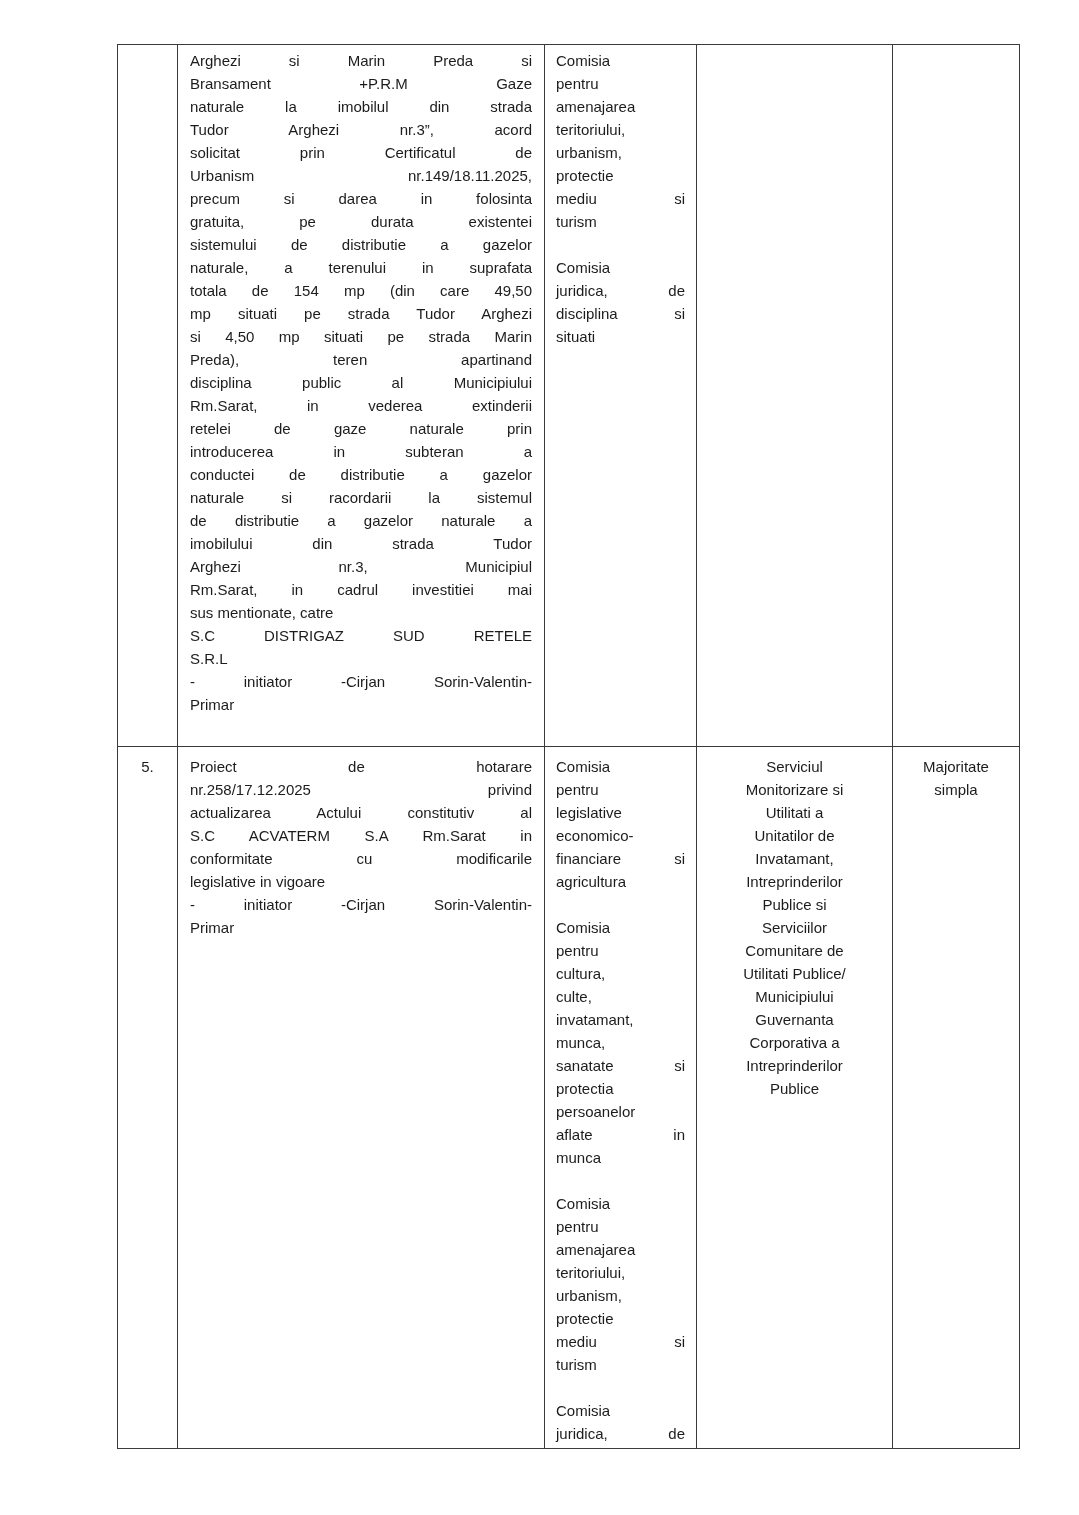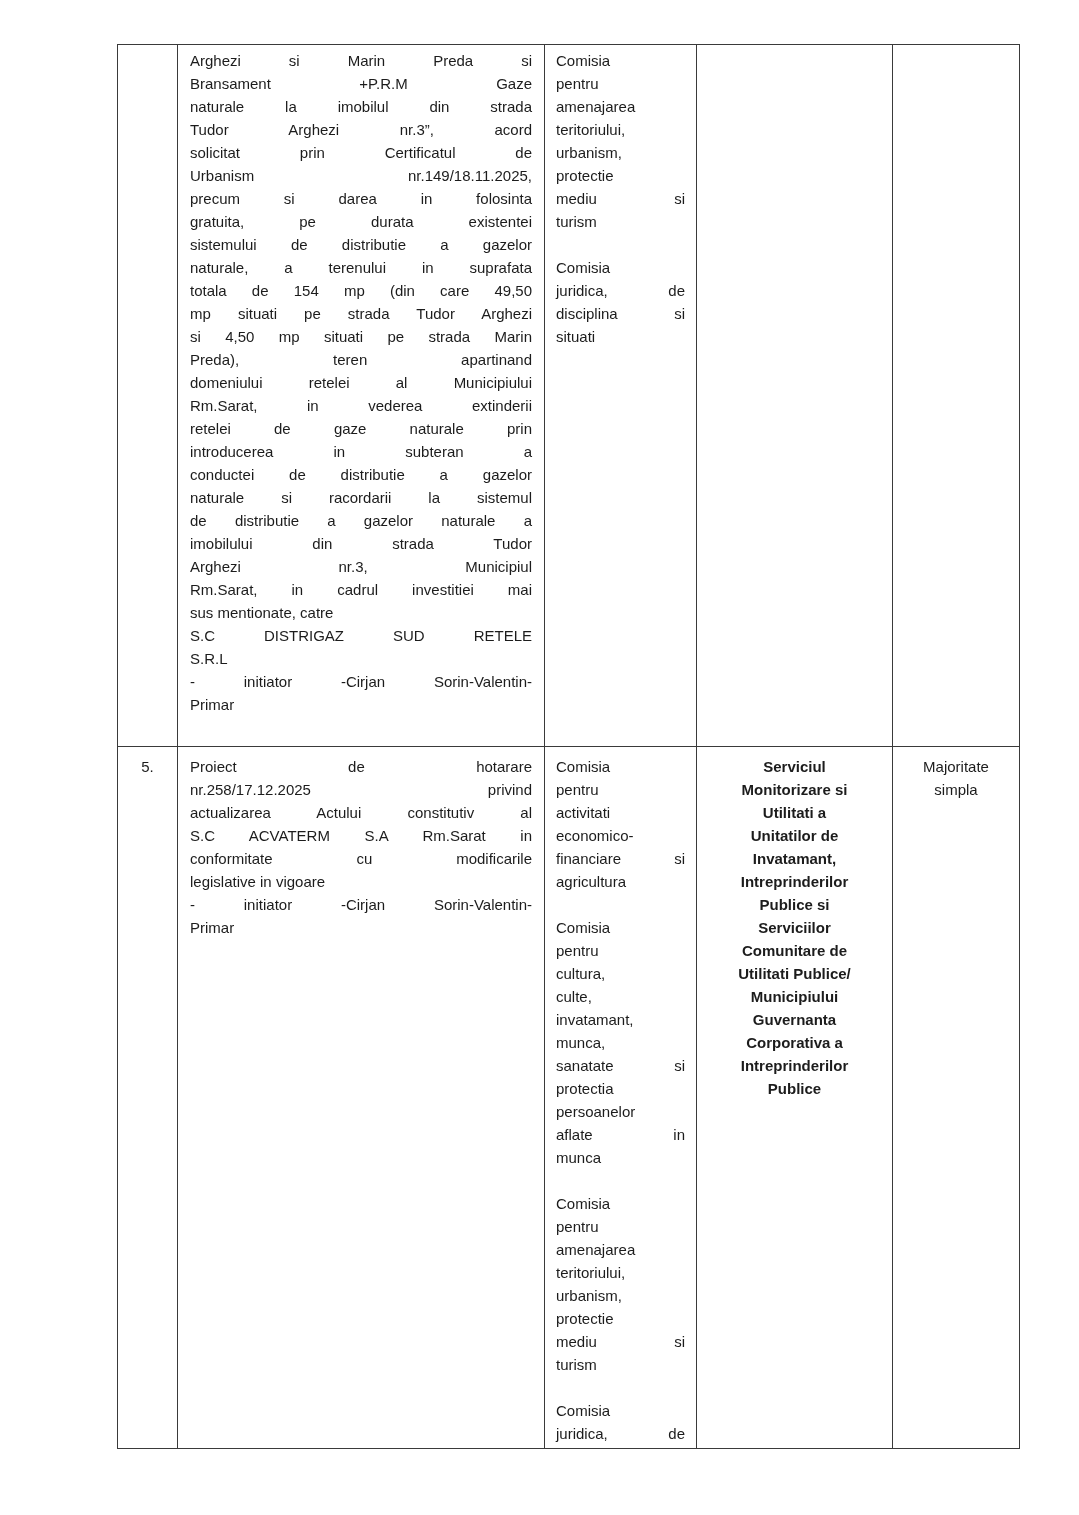--- a/index.html
+++ b/index.html
@@ -35,21 +35,21 @@
   }
   .cellbox { overflow: hidden; }
   .r0 .cellbox { height: 697px; }
   .r1 .cellbox { height: 693px; }
   .r0 td .cellbox { padding-top: 4px; }
   .r1 td .cellbox { padding-top: 8px; }
 
   td.col-no      { width: 59px;  text-align: center; }
   td.col-project { width: 366px; }
   td.col-comm    { width: 151px; }
-  td.col-serv    { width: 195px; font-weight: bold; }
+  td.col-serv    { width: 195px; }
   td.col-maj     { width: 126px; }
 
   td.col-project .cellbox { padding-left: 12px; padding-right: 12px; }
   td.col-comm    .cellbox { padding-left: 11px; padding-right: 11px; }
   td.col-serv    .cellbox { padding-left: 6px;  padding-right: 6px;  }
   td.col-maj     .cellbox { padding-left: 4px;  padding-right: 4px;  }
 
   .ln { height: 23px; white-space: nowrap; text-align: left; }
   .ln.wrap { white-space: normal; }
   .ln.j {
@@ -81,21 +81,21 @@
               <div class="ln j">solicitat prin Certificatul de</div>
               <div class="ln j">Urbanism nr.149/18.11.2025,</div>
               <div class="ln j">precum si darea in folosinta</div>
               <div class="ln j">gratuita, pe durata existentei</div>
               <div class="ln j">sistemului de distributie a gazelor</div>
               <div class="ln j">naturale, a terenului in suprafata</div>
               <div class="ln j">totala de 154 mp (din care 49,50</div>
               <div class="ln j">mp situati pe strada Tudor Arghezi</div>
               <div class="ln j">si 4,50 mp situati pe strada Marin</div>
               <div class="ln j">Preda), teren apartinand</div>
-              <div class="ln j">domeniului retelei al Municipiului</div>
+              <div class="ln j">disciplina public al Municipiului</div>
               <div class="ln j">Rm.Sarat, in vederea extinderii</div>
               <div class="ln j">retelei de gaze naturale prin</div>
               <div class="ln j">introducerea in subteran a</div>
               <div class="ln j">conductei de distributie a gazelor</div>
               <div class="ln j">naturale si racordarii la sistemul</div>
               <div class="ln j">de distributie a gazelor naturale a</div>
               <div class="ln j">imobilului din strada Tudor</div>
               <div class="ln j">Arghezi nr.3, Municipiul</div>
               <div class="ln j">Rm.Sarat, in cadrul investitiei mai</div>
               <div class="ln wrap">sus mentionate, catre</div>
@@ -144,21 +144,21 @@
               <div class="ln j">conformitate cu modificarile</div>
               <div class="ln wrap">legislative in vigoare</div>
               <div class="ln j">- initiator -Cirjan Sorin-Valentin-</div>
               <div class="ln wrap">Primar</div>
             </div>
           </td>
           <td class="col-comm">
             <div class="cellbox">
               <div class="ln wrap">Comisia</div>
               <div class="ln wrap">pentru</div>
-              <div class="ln wrap">activitati</div>
+              <div class="ln wrap">legislative</div>
               <div class="ln wrap">economico-</div>
               <div class="ln j">financiare si</div>
               <div class="ln wrap">agricultura</div>
               <div class="ln wrap">&nbsp;</div>
               <div class="ln wrap">Comisia</div>
               <div class="ln wrap">pentru</div>
               <div class="ln wrap">cultura,</div>
               <div class="ln wrap">culte,</div>
               <div class="ln wrap">invatamant,</div>
               <div class="ln wrap">munca,</div>

